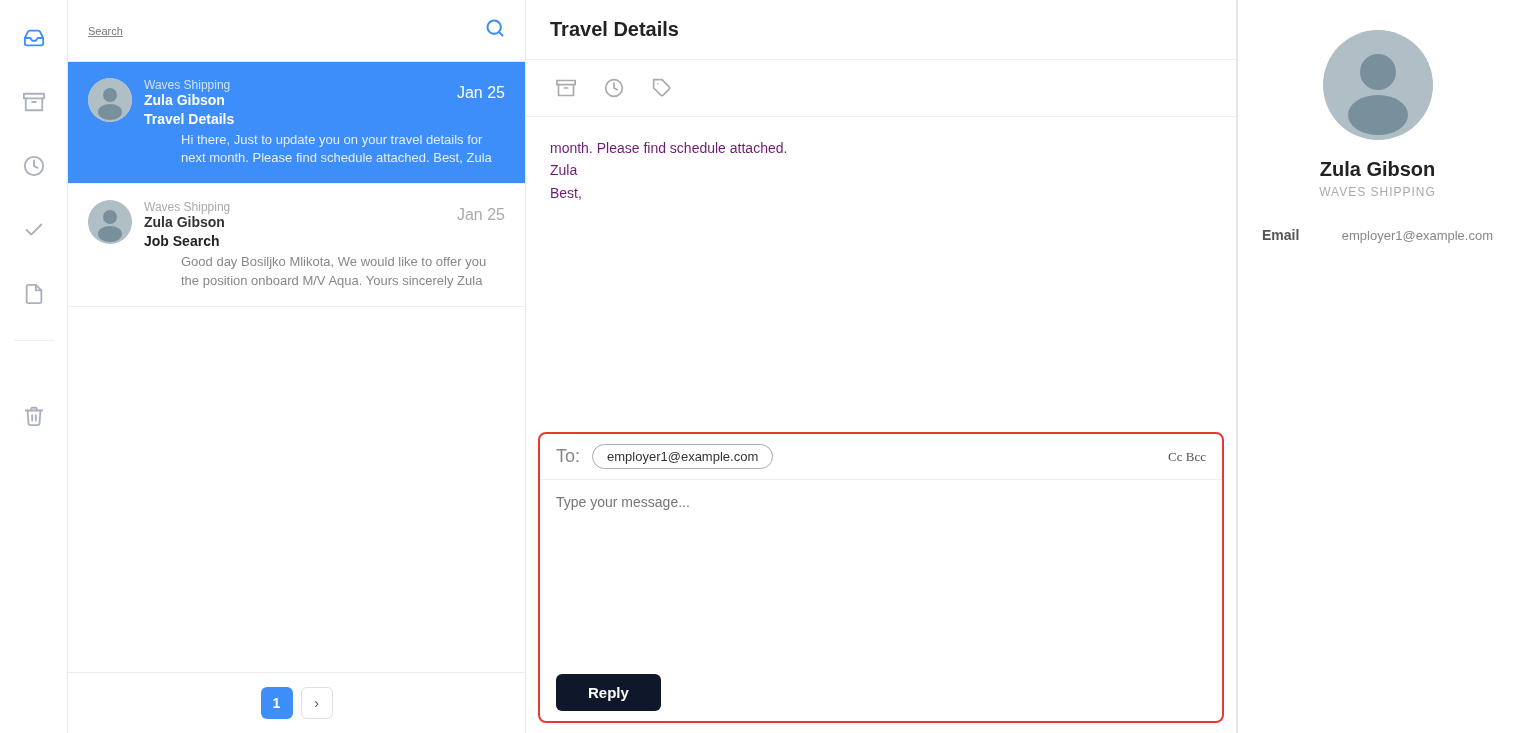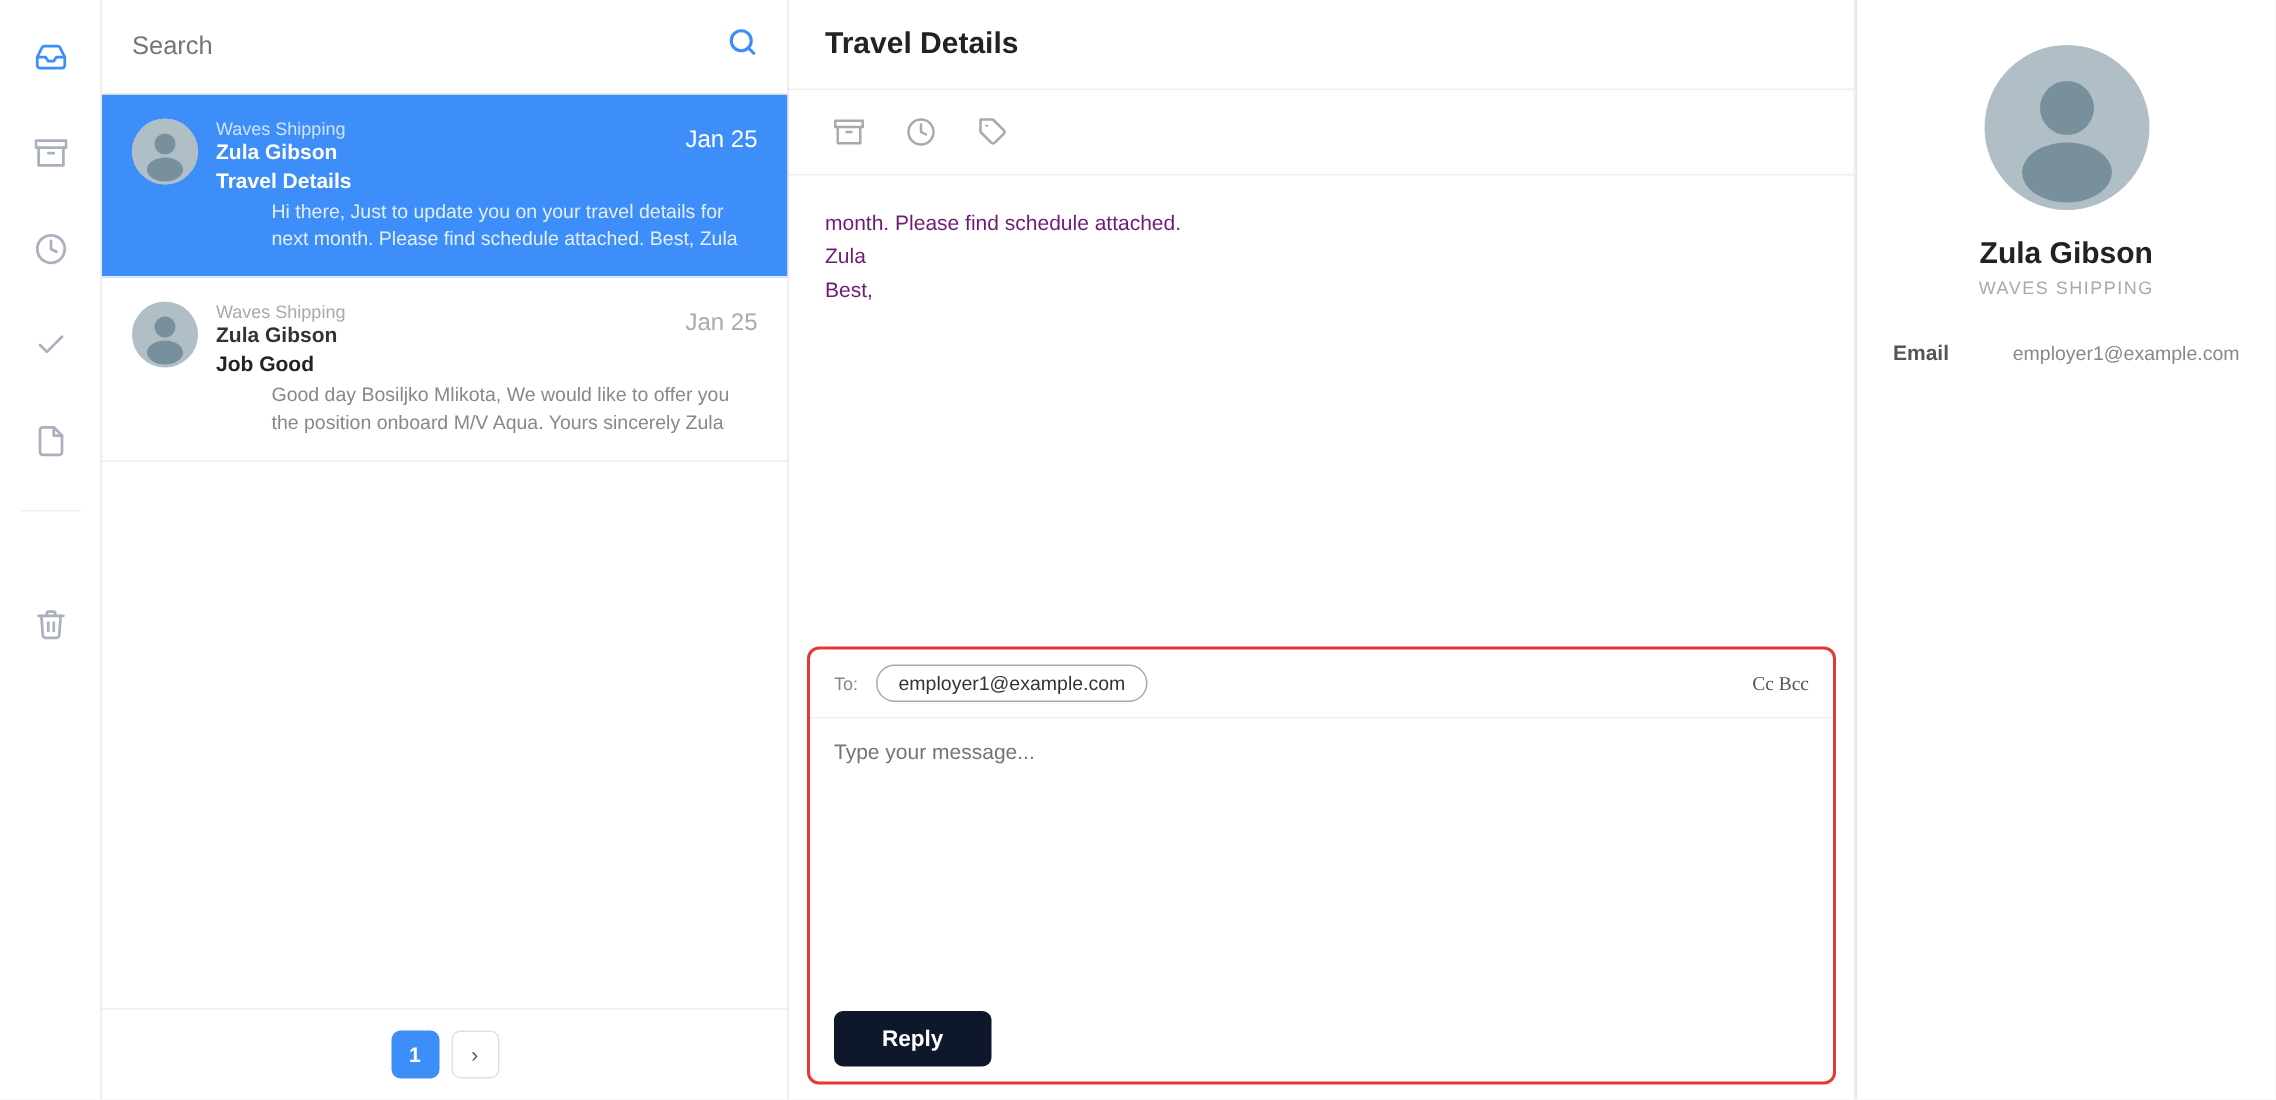--- a/index.html
+++ b/index.html
@@ -42,23 +42,24 @@
       display: flex;
       align-items: center;
       padding: 18px 20px;
       border-bottom: 1px solid #e8e8e8;
       gap: 10px;
     }
     .search-bar input {
       flex: 1;
       border: none;
       outline: none;
-      font-size: 17px;
+      font-size: 11px;
       color: #888;
       background: transparent;
+      text-decoration: underline;
     }
     .search-icon-btn {
       color: #3d8ef8;
       font-size: 20px;
       cursor: pointer;
       background: none;
       border: none;
     }
 
     
@@ -176,21 +177,21 @@
       background: #fff;
       flex-shrink: 0;
     }
     .reply-to-row {
       display: flex;
       align-items: center;
       padding: 10px 16px;
       border-bottom: 1px solid #eee;
       gap: 8px;
     }
-    .reply-to-label { font-size: 12px; color: #888; margin-right: 4px; text-align: right; }
+    .reply-to-label { font-size: 18px; color: #888; margin-right: 4px; text-align: right; }
     .reply-to-chip {
       background: #fff;
       border: 1.5px solid #aaa;
       border-radius: 20px;
       padding: 4px 14px;
       font-size: 13px;
       color: #333;
     }
     .cc-bcc {
       margin-left: auto;
@@ -353,21 +354,21 @@
         </svg>
       </div>
       <div class="email-content">
         <div class="email-header">
           <div>
             <div class="email-sender-company">Waves Shipping</div>
             <div class="email-sender-name">Zula Gibson</div>
           </div>
           <div class="email-date">Jan 25</div>
         </div>
-        <div class="email-subject">Job Good</div>
+        <div class="email-subject">Job Search</div>
         <div class="email-preview">Good day Bosiljko Mlikota, We would like to offer you the position onboard M/V Aqua. Yours sincerely Zula</div>
       </div>
     </div>
   </div>
 
   <div class="pagination">
     <div class="page-num">1</div>
     <div class="page-arrow">›</div>
   </div>
 </div>

